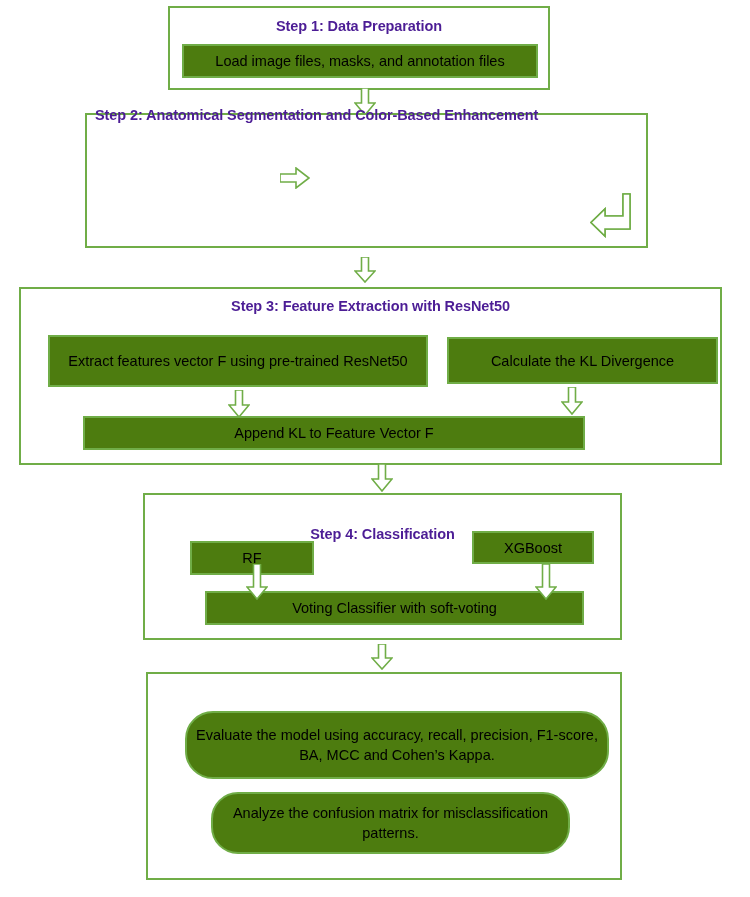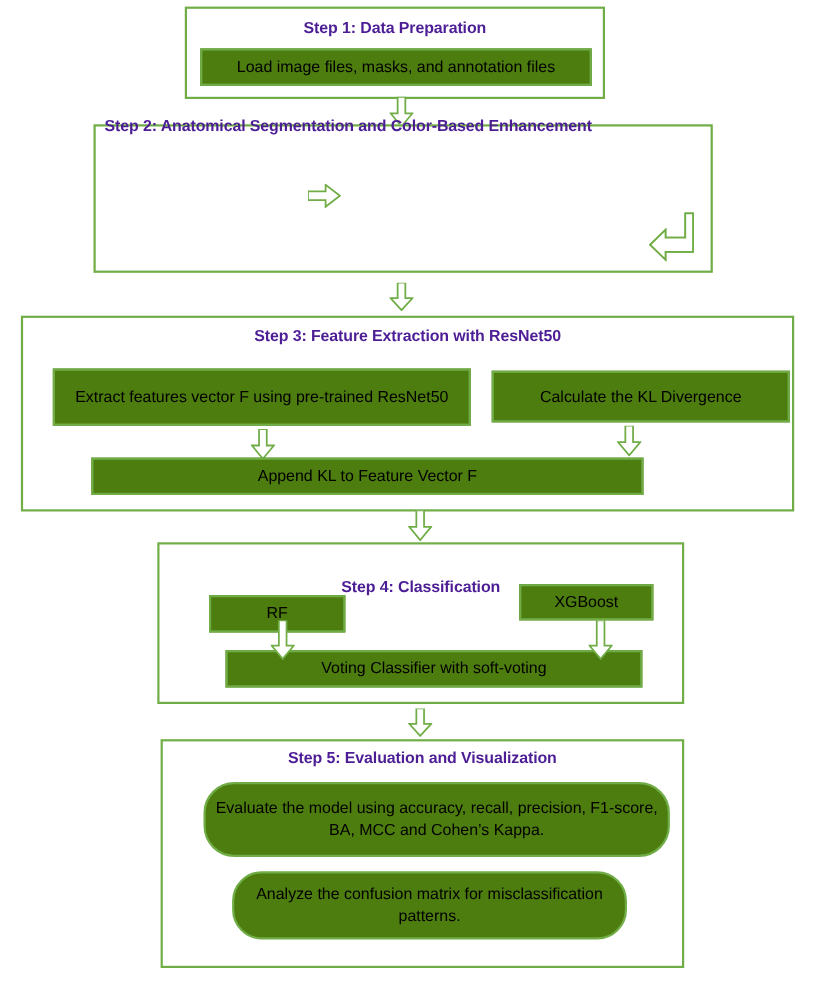--- a/index.html
+++ b/index.html
@@ -174,21 +174,20 @@
     </svg>
   </div>
 
   <div class="arrow" style="left:371px; top:644px;">
     <svg width="22" height="26" viewBox="0 0 22 26">
       <polygon class="arrow-shape" points="7.5,0 14.5,0 14.5,14 21,14 11,25 1,14 7.5,14"></polygon>
     </svg>
   </div>
 
   <div class="step-box" style="left:146px; top:672px; width:476px; height:208px;"></div>
-  <div class="step-title" style="left:146px; top:681px; width:476px;">Step 5: Evaluation and Visualization</div>
 
   <div class="node" style="left:185px; top:711px; width:424px; height:68px;border-radius:28px;">
     <span>Evaluate the model using accuracy, recall, precision, F1-score, BA, MCC and Cohen’s Kappa.</span>
   </div>
 
   <div class="node" style="left:211px; top:792px; width:359px; height:62px;border-radius:27px;">
     <span>Analyze the confusion matrix for misclassification patterns.</span>
   </div>
 
 </div>

